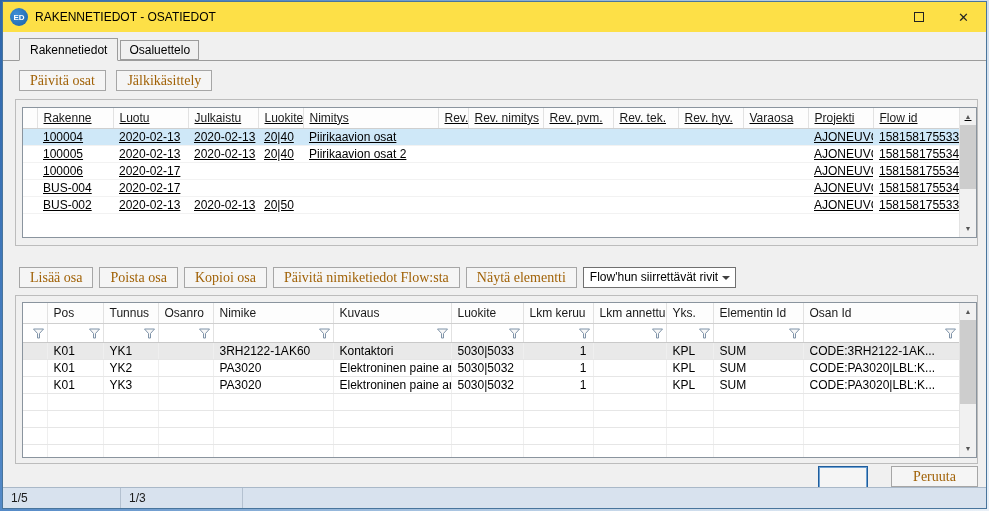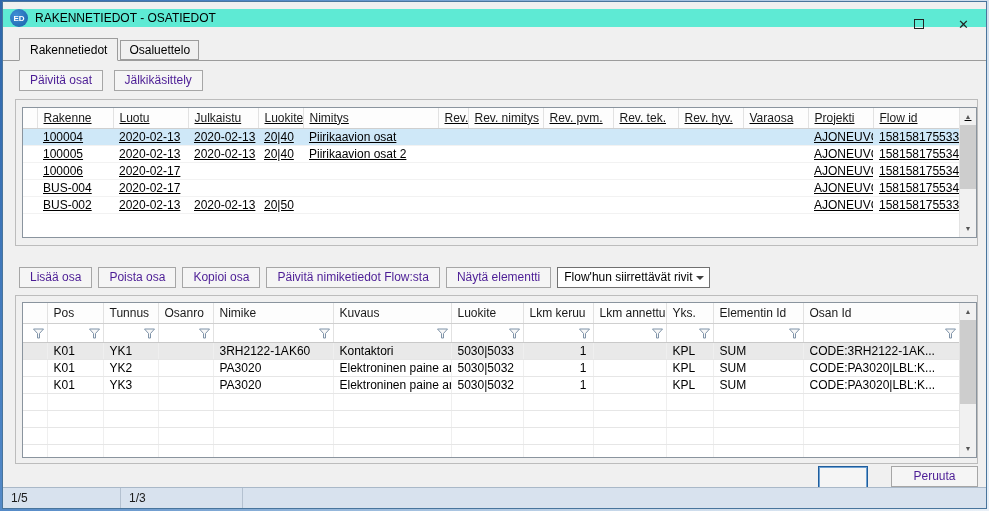--- a/index.html
+++ b/index.html
@@ -7,42 +7,42 @@
   body {
     font-family:"Liberation Sans", sans-serif;
     background: linear-gradient(118deg,#2d66ab 0%, #4b83c4 18%, #8fb3d9 45%, #c9d9ea 72%, #e9f0f7 100%);
     position:relative;
   }
   .dialog {
     position:absolute; left:2px; top:1px; width:985px; height:508px;
     background:#f0f0f0; border:1px solid #49759c;
   }
   
-  .titlebar { height:18px; background:#5eead4; display:flex; align-items:center; position:relative;margin-top:7px; }
+  .titlebar { height:30px; background:#fde047; display:flex; align-items:center; position:relative; }
   .app-icon {
     width:18px; height:18px; margin-left:7px; border-radius:50%;
     background: radial-gradient(circle at 35% 35%, #3f8fd6, #1860a8);
     color:#fff; font-size:8px; font-weight:bold;
     display:flex; align-items:center; justify-content:center; flex:0 0 auto;
   }
   .title-text { margin-left:7px; font-size:12px; color:#000; white-space:nowrap; }
   .win-controls { position:absolute; right:0; top:0; height:100%; display:flex; }
   .win-btn { width:45px; height:30px; display:flex; align-items:center; justify-content:center; font-size:13px; color:#222; }
   .max-glyph { width:10px; height:10px; border:1px solid #222; display:block; }
   
   .tabstrip {
     position:absolute; left:0; top:31px; width:100%; height:28px;
     border-bottom:1px solid #9c9c9c; display:flex; align-items:flex-end; padding-left:16px;
   }
   .tab { font-size:12px; border:1px solid #9c9c9c; background:#f0f0f0; margin-right:2px; white-space:nowrap; }
   .tab.active { height:23px; line-height:22px; padding:0 10px; margin-bottom:-1px; border-bottom:1px solid #f0f0f0; z-index:2; }
   .tab.inactive { height:20px; line-height:19px; padding:0 8px; }
   
   .btn {
-    font-family:Liberation Sans, sans-serif; font-size:12px; color:#4c1d95;
+    font-family:Liberation Serif, serif; font-size:14px; color:#a16207;
     background:#f5f5f5; border:1px solid #a6a6a6; height:21px; line-height:19px;
     padding:0 10px; display:inline-block; white-space:nowrap;
   }
   .toolbar1 { position:absolute; left:16px; top:68px; }
   .toolbar1 .btn { margin-right:6px; }
   .toolbar2 { position:absolute; left:16px; top:265px; display:flex; }
   .toolbar2 .btn { margin-right:6px; }
   .btn-ok {
     position:absolute; left:815px; top:464px; width:50px; height:21px; text-align:left; padding:16px;
     border:1px solid #1f5d9c; box-shadow: inset 0 0 0 1px #6ca0d2;

